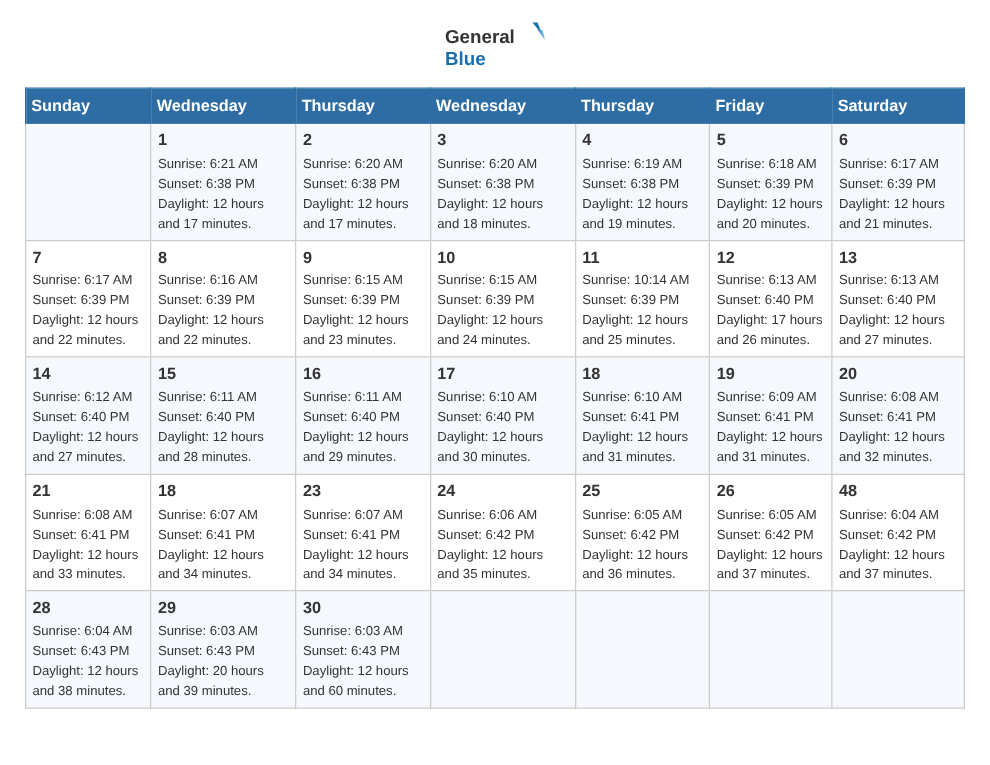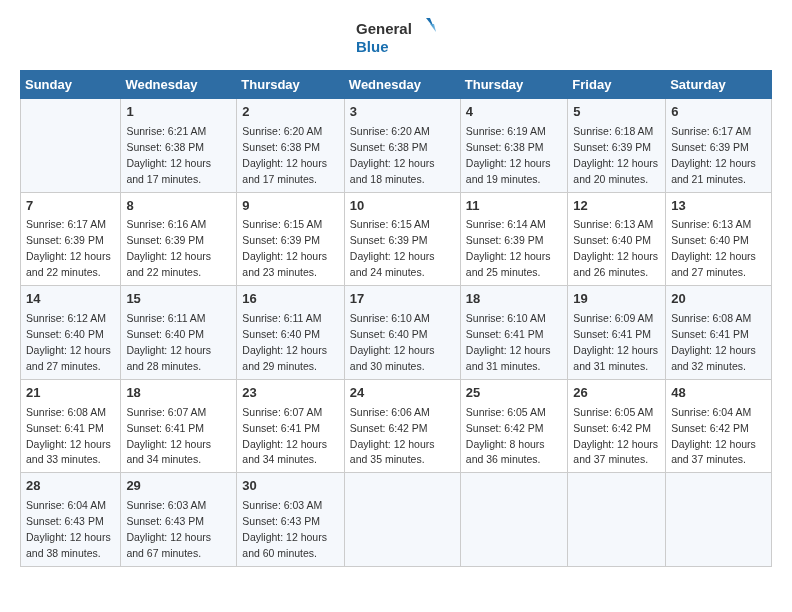--- a/index.html
+++ b/index.html
@@ -165,29 +165,29 @@
         <span class="day-info">Daylight: 12 hours and 23 minutes.</span>
       </td>
         <td>
         <span class="day-number">10</span>
         <span class="day-info">Sunrise: 6:15 AM</span><br>
         <span class="day-info">Sunset: 6:39 PM</span><br>
         <span class="day-info">Daylight: 12 hours and 24 minutes.</span>
       </td>
         <td>
         <span class="day-number">11</span>
-        <span class="day-info">Sunrise: 6:14 AM</span><br>
+        <span class="day-info">Sunrise: 10:14 AM</span><br>
         <span class="day-info">Sunset: 6:39 PM</span><br>
         <span class="day-info">Daylight: 12 hours and 25 minutes.</span>
       </td>
         <td>
         <span class="day-number">12</span>
         <span class="day-info">Sunrise: 6:13 AM</span><br>
         <span class="day-info">Sunset: 6:40 PM</span><br>
-        <span class="day-info">Daylight: 12 hours and 26 minutes.</span>
+        <span class="day-info">Daylight: 17 hours and 26 minutes.</span>
       </td>
         <td>
         <span class="day-number">13</span>
         <span class="day-info">Sunrise: 6:13 AM</span><br>
         <span class="day-info">Sunset: 6:40 PM</span><br>
         <span class="day-info">Daylight: 12 hours and 27 minutes.</span>
       </td>
       </tr>
       <tr>
         <td>
@@ -255,21 +255,21 @@
         <td>
         <span class="day-number">24</span>
         <span class="day-info">Sunrise: 6:06 AM</span><br>
         <span class="day-info">Sunset: 6:42 PM</span><br>
         <span class="day-info">Daylight: 12 hours and 35 minutes.</span>
       </td>
         <td>
         <span class="day-number">25</span>
         <span class="day-info">Sunrise: 6:05 AM</span><br>
         <span class="day-info">Sunset: 6:42 PM</span><br>
-        <span class="day-info">Daylight: 8 hours and 36 minutes.</span>
+        <span class="day-info">Daylight: 12 hours and 36 minutes.</span>
       </td>
         <td>
         <span class="day-number">26</span>
         <span class="day-info">Sunrise: 6:05 AM</span><br>
         <span class="day-info">Sunset: 6:42 PM</span><br>
         <span class="day-info">Daylight: 12 hours and 37 minutes.</span>
       </td>
         <td>
         <span class="day-number">48</span>
         <span class="day-info">Sunrise: 6:04 AM</span><br>
@@ -281,21 +281,21 @@
         <td>
         <span class="day-number">28</span>
         <span class="day-info">Sunrise: 6:04 AM</span><br>
         <span class="day-info">Sunset: 6:43 PM</span><br>
         <span class="day-info">Daylight: 12 hours and 38 minutes.</span>
       </td>
         <td>
         <span class="day-number">29</span>
         <span class="day-info">Sunrise: 6:03 AM</span><br>
         <span class="day-info">Sunset: 6:43 PM</span><br>
-        <span class="day-info">Daylight: 12 hours and 67 minutes.</span>
+        <span class="day-info">Daylight: 20 hours and 39 minutes.</span>
       </td>
         <td>
         <span class="day-number">30</span>
         <span class="day-info">Sunrise: 6:03 AM</span><br>
         <span class="day-info">Sunset: 6:43 PM</span><br>
         <span class="day-info">Daylight: 12 hours and 60 minutes.</span>
       </td>
         <td class="empty"></td>
         <td class="empty"></td>
         <td class="empty"></td>

